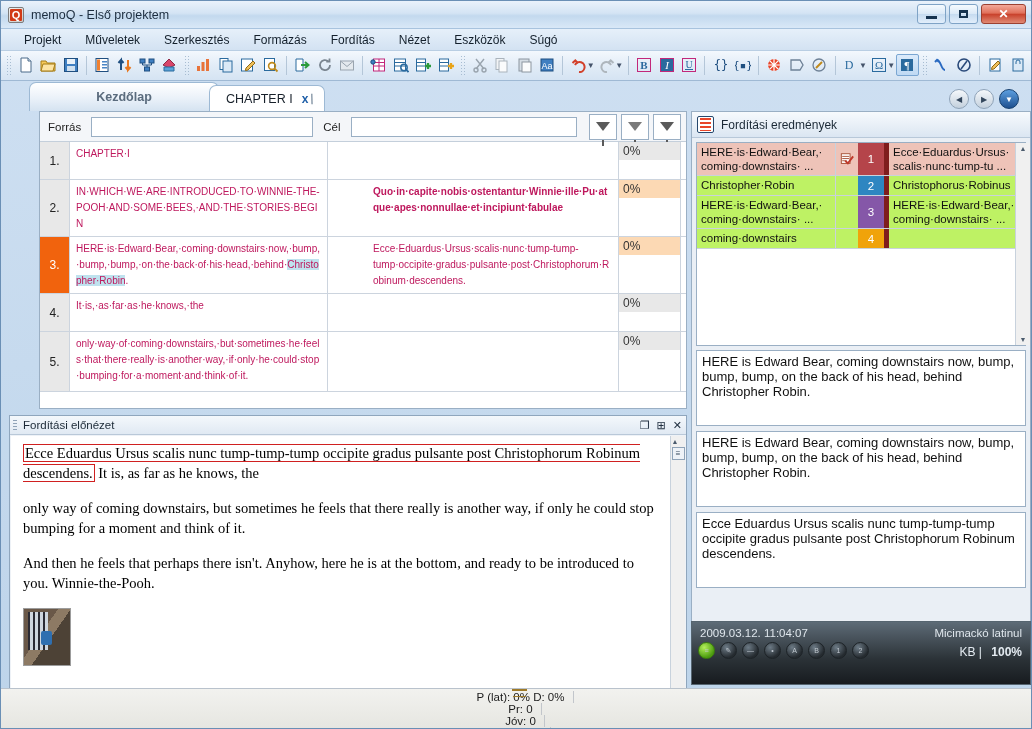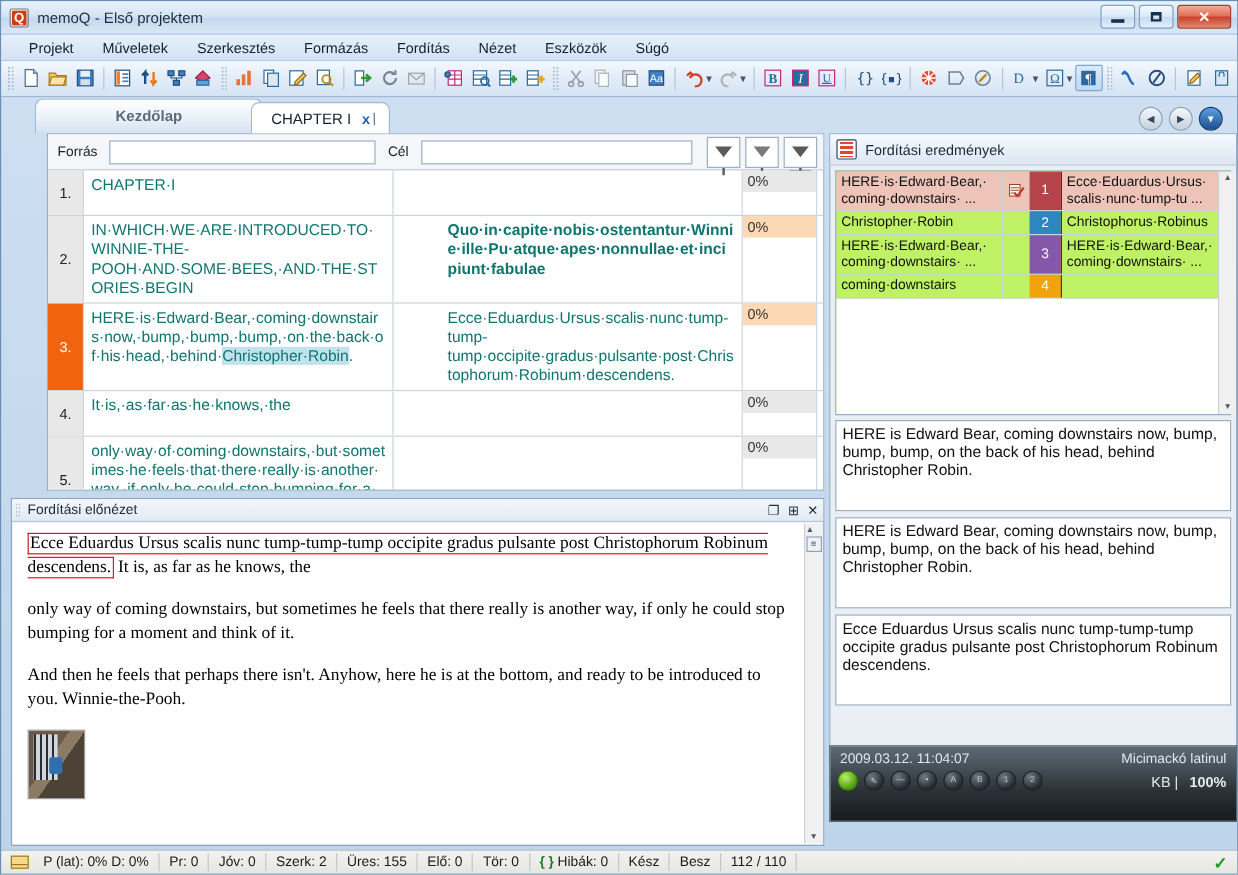--- a/index.html
+++ b/index.html
@@ -134,21 +134,21 @@
   .grid { flex: 1; overflow: hidden; display: flex; }
   .gridbody { flex:1; }
   .row { display: flex; border-bottom: 1px solid #ccd4de; min-height: 38px; }
   .c-num {
     width: 30px; flex: 0 0 30px; background: #e8e8e8; color: #222;
     display: flex; align-items: center; justify-content: center;
     font-size: 12px; border-right: 1px solid #ccd4de;
   }
   .row.sel .c-num { background: #f1630d; color: #fff; }
   .c-src, .c-tgt {
-    padding: 4px 6px; font-size: 13px; line-height: 16px; color: #0f766e;
+    padding: 4px 6px; font-size: 10px; line-height: 16px; color: #be185d;
     overflow: hidden; word-wrap: break-word;
   }
   .c-src { width: 258px; flex: 0 0 258px; border-right: 1px solid #ccd4de; }
   .c-tgt { width: 252px; flex: 0 0 252px; border-right: 1px solid #ccd4de; margin-left: 39px; }
   .c-tgt.bold { font-weight: bold; }
   .c-pct {
     width: 62px; flex: 0 0 62px; border-right: 1px solid #ccd4de;
     font-size: 12px; color: #333; position: relative;
   }
   .c-pct .val { padding: 2px 4px; background: #e8e8e8; display:block; height:18px;}
@@ -190,21 +190,21 @@
     background: repeating-linear-gradient(180deg,#e8462a 0 2px,#fff 2px 4px);
   }
   .tr-list { flex: 0 0 auto; background: #bef264; border: 1px solid #9aafc4; margin: 4px; display:flex; }
   .tr-rows { flex: 1; }
   .tr-row { display: flex; border-bottom: 1px solid #c9d2dc; min-height: 20px; }
   .tr-src, .tr-tgt {
     font-size: 11.5px; line-height: 14px; padding: 2px 4px; color: #111;
     overflow: hidden;
   }
   .tr-src { width: 138px; flex: 0 0 138px; }
-  .tr-tgt { width: 131px; flex: 0 0 131px; border-left: 1px solid #7f1d1d; }
+  .tr-tgt { width: 131px; flex: 0 0 131px; border-left: 5px solid #7f1d1d; }
   .tr-flag { width: 23px; flex: 0 0 23px; border-left: 1px solid #c9d2dc; display:flex;align-items:center;justify-content:center;}
   .tr-rank {
     width: 26px; flex: 0 0 26px; color: #fff; font-size: 11.5px;
     display: flex; align-items: center; justify-content: center;
   }
   .tr-row.hit { background: #eec3b8; }
   .tr-scroll {
     width: 15px; flex: 0 0 15px; background: #f0f0f0; border-left: 1px solid #c8d2dd;
     display:flex; flex-direction:column; align-items:center; justify-content:space-between;
   }
@@ -278,24 +278,24 @@
     width: 15px; background: #f0f0f0; border-left: 1px solid #c8d2dd;
     display: flex; flex-direction: column; align-items: center; justify-content: space-between;
   }
   .prev-scroll .arr { font-size: 7px; color:#4b5b6d; padding: 2px 0;}
   .prev-side-btn {
     width: 13px; height: 13px; border: 1px solid #8fa3b8; background: #eef2f7;
     font-size: 8px; display:flex;align-items:center;justify-content:center; color:#33465c;
   }
   
   .statusbar {
-    position: absolute; left: 0; bottom: 0; width: 1032px; height: 20px;
+    position: absolute; left: 0; bottom: 0; width: 1032px; height: 40px;
     background: linear-gradient(180deg,#f2f2ef,#e6e6e1);
     border-top: 1px solid #b9c2cc;
-    display: flex; align-items: center; padding-left: 8px; font-size: 11.5px; color: #1b1b1b;
+    display: flex; align-items: center; padding-left: 8px; font-size: 11.5px; color: #1b1b1b; flex-direction: column;
   }
   .sb-cell { padding: 0 8px; border-right: 1px solid #c2c6cb; height: 15px; display:flex; align-items:center; }
   .mail-ico {
     width: 15px; height: 11px; background: #f6d98b; border: 1px solid #9e7a2a;
     position: relative; margin-right: 4px;
   }
   .mail-ico::after {
     content:""; position:absolute; left:0; top:0; width:13px; height:6px;
     border-bottom:1px solid #9e7a2a;
     background: linear-gradient(135deg,transparent 45%,#9e7a2a 46%,transparent 47%);

